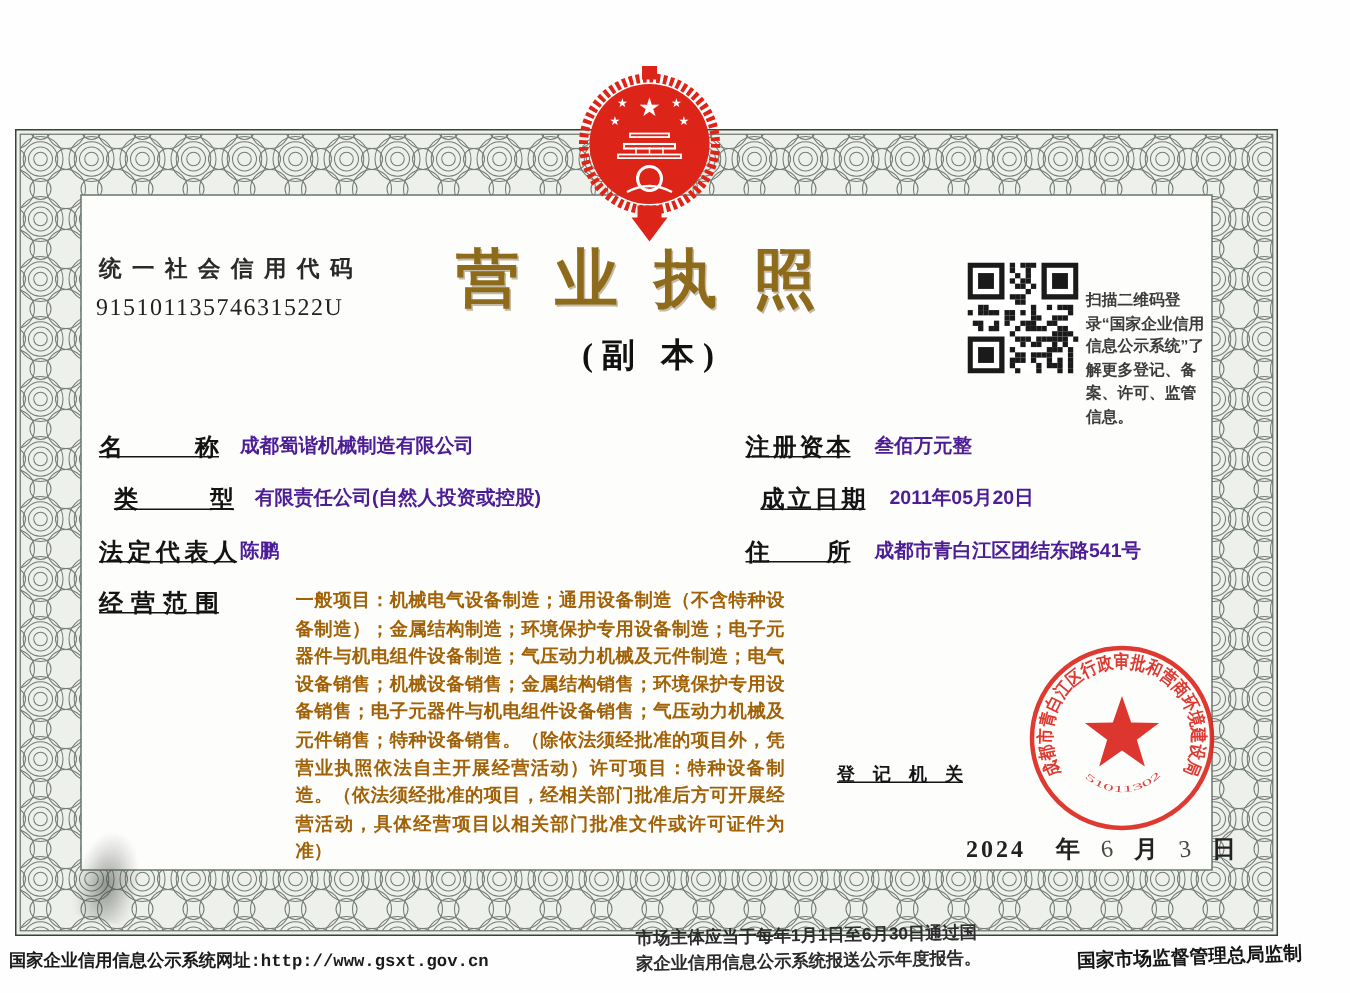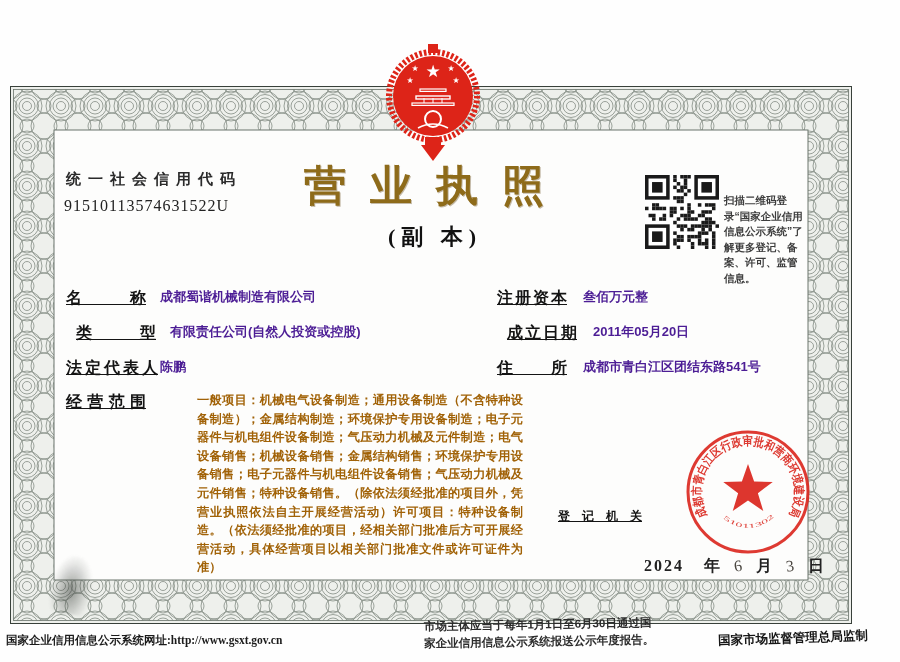--- a/index.html
+++ b/index.html
@@ -29,21 +29,21 @@
   .row1{top:288px;} .row2{top:323px;margin-left:10px;} .row3{top:358px;} .row4{top:392px;}
   .legal-label{width:92px;}
   .scope-text{left:160px; top:391px; width:326px; font-size:12.2px; line-height:18.6px; text-align:justify; font-weight:600; color:#a16207; font-family:"Liberation Sans","DejaVu Sans",sans-serif;margin-left:37px;}
   .authority-label{left:558px; top:508px; width:84px; font-size:12px;}
   
   .seal{left:684px; top:428px; z-index:4;}
   .issue-date{left:644px; top:556px; font-size:16px; font-weight:600; color:#222; letter-spacing:2px; z-index:5;}
   .issue-date span{display:inline-block;}
   .d-num{color:#4a4640; font-weight:500; transform:rotate(-8deg); margin:0 6px;}
   
-  .website{left:6px; top:633px; font-size:11.5px; font-weight:700; color:#1b1b1b; font-family:Liberation Serif, serif;}
+  .website{left:6px; top:633px; font-size:11.5px; font-weight:700; color:#1b1b1b; font-family:Liberation Mono, monospace;}
   .annual{left:424px; top:616px; width:265px; font-size:11.5px; line-height:16.5px; font-weight:600; color:#2c2c2c; z-index:5; font-family:"Liberation Sans","DejaVu Sans",sans-serif; transform:rotate(-1deg);}
   .producer{left:718px; top:630px; font-size:12.5px; font-weight:700; color:#161616; transform:rotate(-2deg); font-family:"Liberation Sans","DejaVu Sans",sans-serif;}
   .smudge{left:52px; top:556px; width:40px; height:58px; z-index:6;
     background:radial-gradient(ellipse at 50% 60%, rgba(70,75,70,.55), rgba(70,75,70,.12) 55%, transparent 75%);
     filter:blur(1px); transform:rotate(12deg);}
 </style>
 </head>
 <body>
 
 <div class="page">

